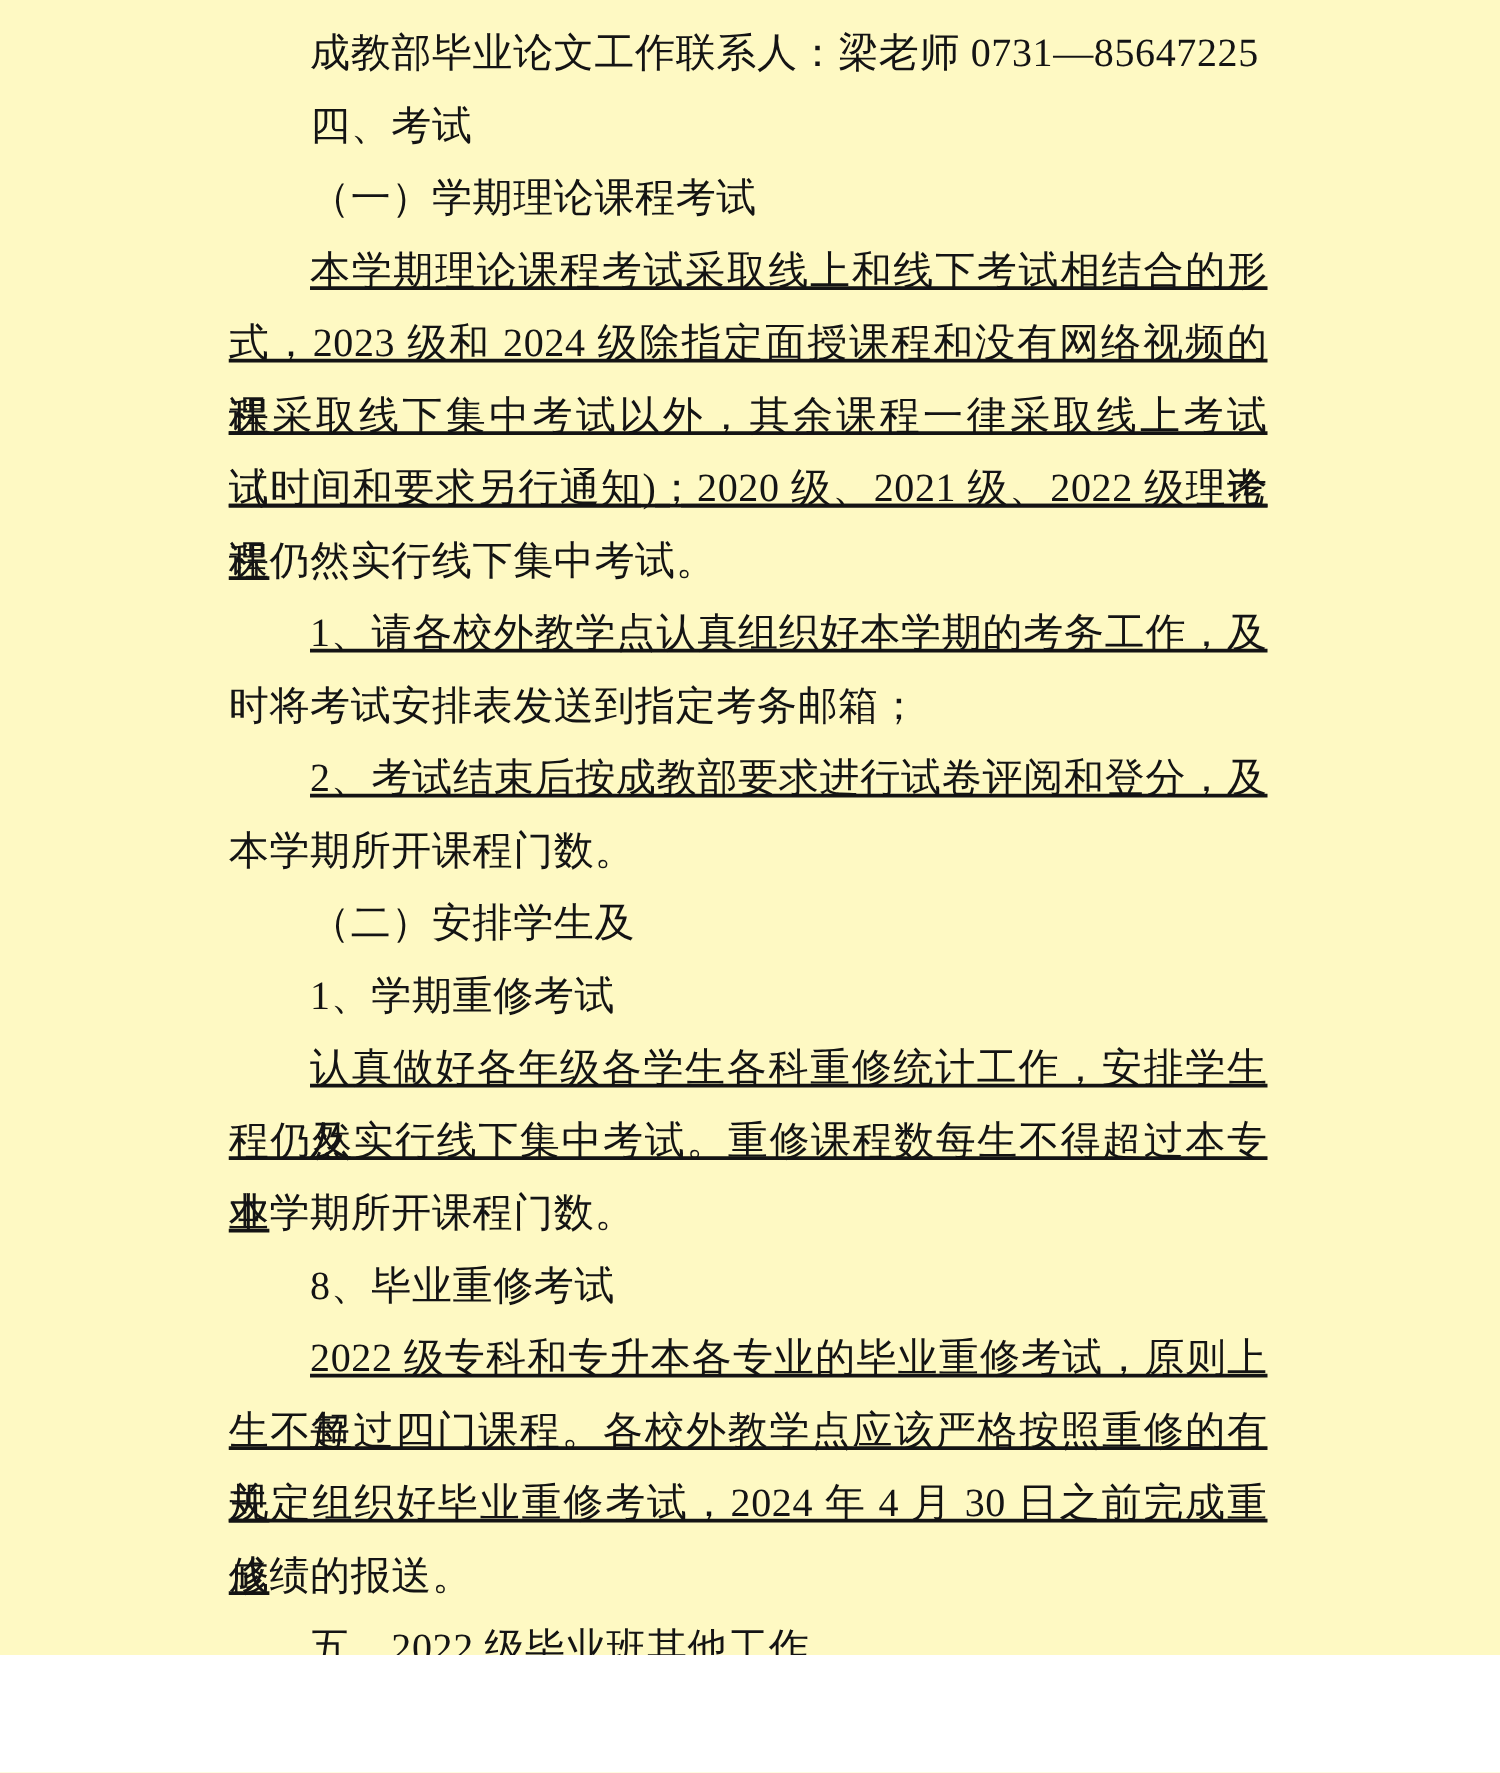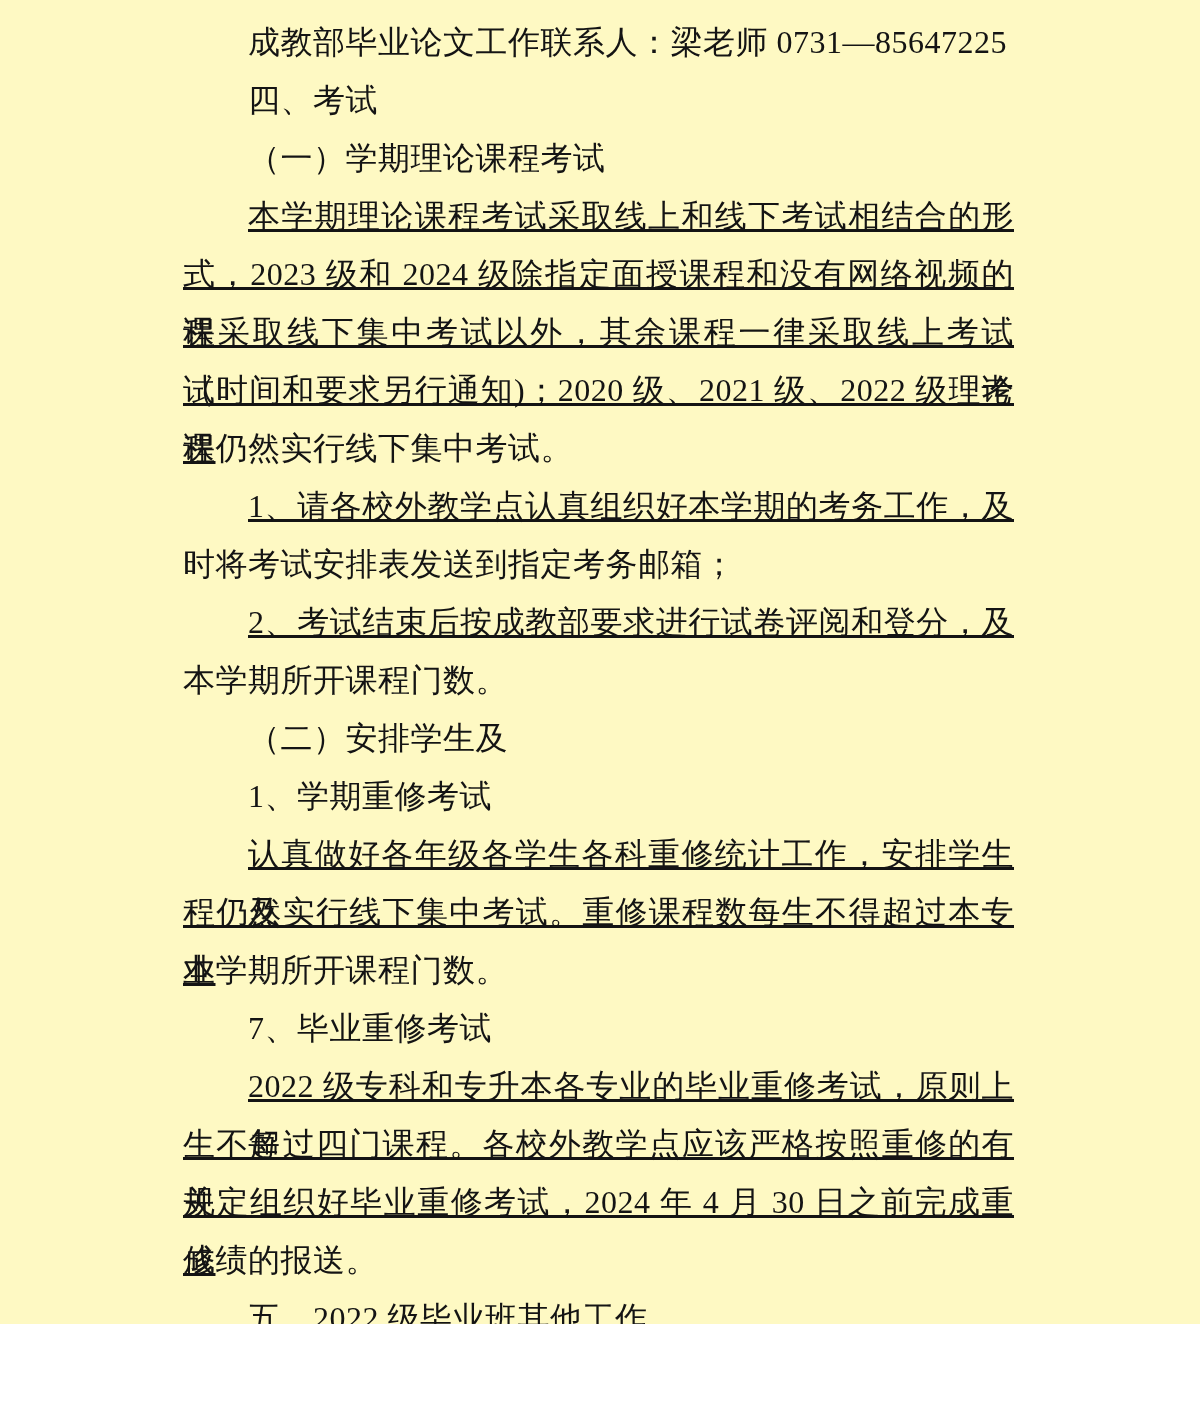--- a/index.html
+++ b/index.html
@@ -82,21 +82,21 @@
       </div>
       <div class="para plain">
         <div class="line indent">1、学期重修考试</div>
       </div>
       <div class="para body">
         <div class="line indent fill">认真做好各年级各学生各科重修统计工作，安排学生及</div>
         <div class="line fill">程仍然实行线下集中考试。重修课程数每生不得超过本专业</div>
         <div class="line">本学期所开课程门数。</div>
       </div>
       <div class="para plain">
-        <div class="line indent">7、毕业重修考试</div>
+        <div class="line indent">8、毕业重修考试</div>
       </div>
       <div class="para body">
         <div class="line indent fill">2022 级专科和专升本各专业的毕业重修考试，原则上每</div>
         <div class="line fill">生不超过四门课程。各校外教学点应该严格按照重修的有关</div>
         <div class="line fill">规定组织好毕业重修考试，2024 年 4 月 30 日之前完成重修</div>
         <div class="line">成绩的报送。</div>
       </div>
       <div class="para heading">
         <div class="line indent">五、2022 级毕业班其他工作</div>
       </div>

